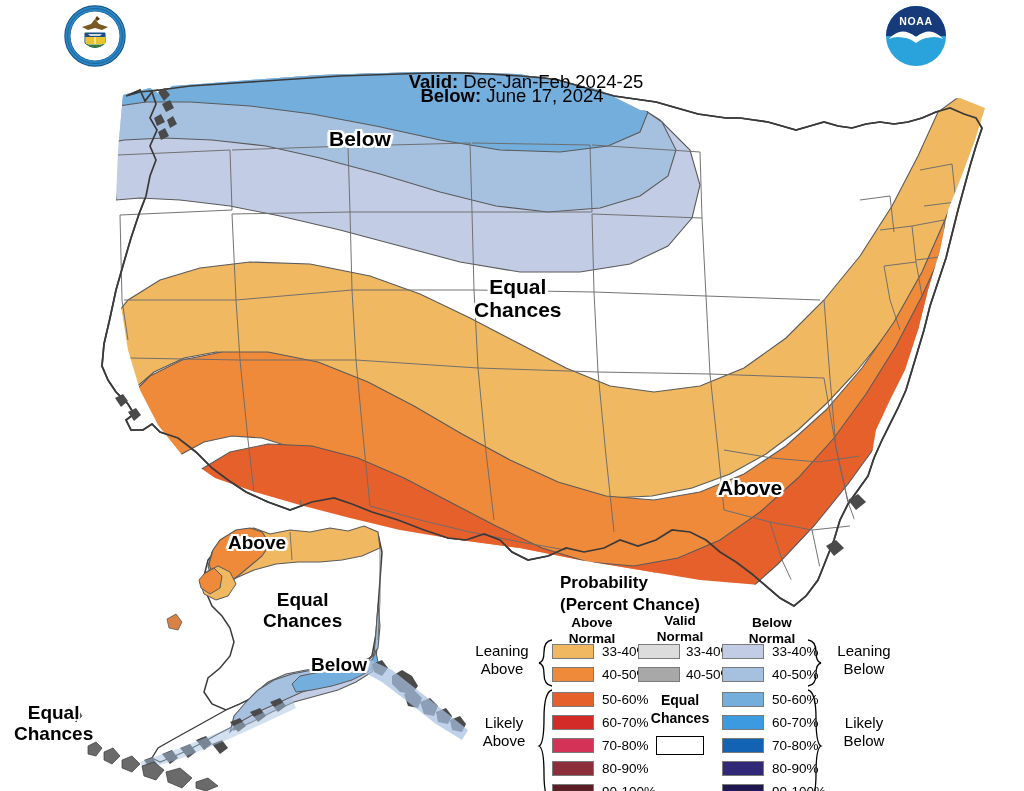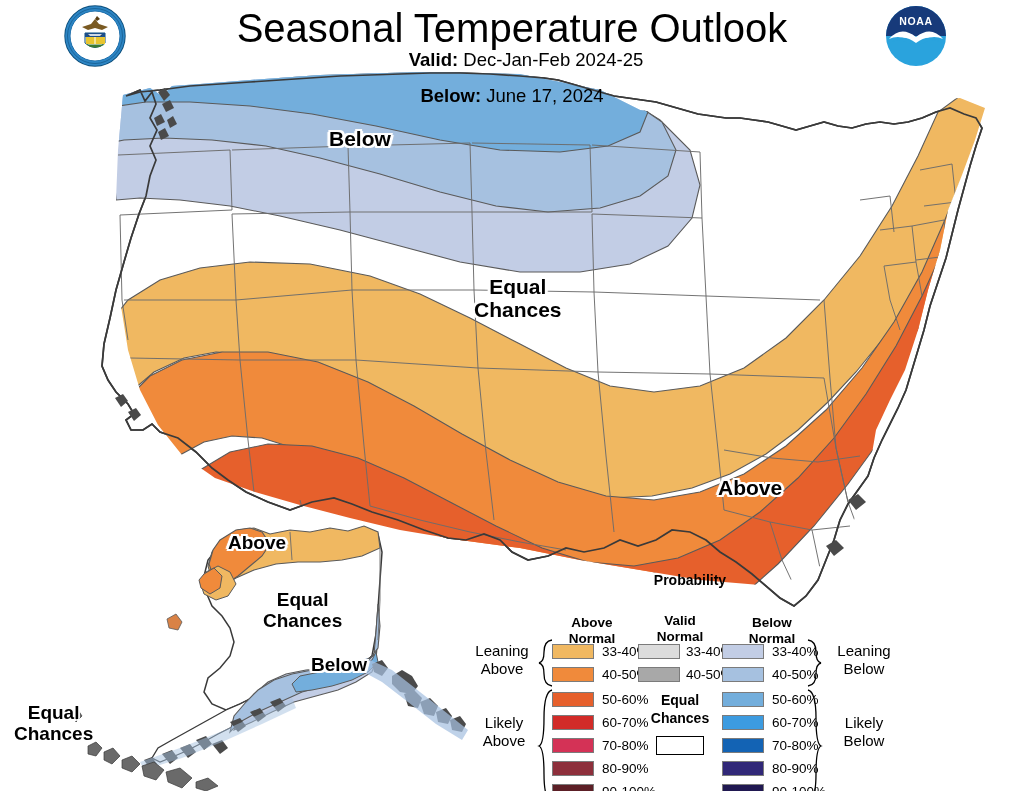--- a/index.html
+++ b/index.html
@@ -33,21 +33,21 @@
   .hdr-sub {
     position: absolute;
     left: 0; right: 0;
     text-align: center;
     font-size: 18.5px;
     color: #000;
     white-space: nowrap;
   }
   .hdr-sub .lab { font-weight: bold; }
   .hdr-sub .val { font-weight: normal; }
-  #hdr-valid { top: 49px; margin-left: 28px; }
+  #hdr-valid { top: 71px; margin-left: 28px; }
   #hdr-issued { top: 85px; }
 
   
   .logo {
     position: absolute;
   }
   #doc-seal { left: 58px; top: 3px; width: 74px; height: 66px; }
   #noaa-logo { left: 883px; top: 3px; width: 66px; height: 66px; }
 
   
@@ -89,22 +89,21 @@
   
   #legend {
     position: absolute;
     left: 460px; top: 572px;
     width: 452px; height: 219px;
   }
   #legend-title {
     position: absolute;
     left: 100px; width: 260px;
     top: 0px;
-    text-align: center;
-    font-size: 14px;
+    font-size: 17px;
     font-weight: bold;
     line-height: 1.28;
     color: #000;
   }
   .col-head {
     position: absolute;
     font-size: 13.5px;
     font-weight: bold;
     text-align: center;
     line-height: 1.2;
@@ -386,21 +385,20 @@
     </g>
 
     <g fill="#4a4a4a" stroke="none">
       <path d="M115,398 L123,394 L128,401 L121,407 Z"></path>
       <path d="M128,412 L136,408 L141,415 L134,421 Z"></path>
       <path d="M848,500 L858,494 L866,502 L856,510 Z"></path>
       <path d="M826,546 L836,540 L844,548 L834,556 Z"></path>
     </g>
   </svg>
 
-  <div class="hdr-title">Seasonal Temperature Outlook</div>
 
   <div class="hdr-sub" id="hdr-valid">
     <span class="lab">Valid:</span>
     <span class="val">Dec-Jan-Feb 2024-25</span>
   </div>
   <div class="hdr-sub" id="hdr-issued">
     <span class="lab">Below:</span>
     <span class="val">June 17, 2024</span>
   </div>
 
@@ -454,20 +452,21 @@
 
   <div class="map-label plain" id="lbl-hi-equal">
     <div>Equal</div>
     <div>Chances</div>
   </div>
 
   <div id="legend">
 
     <div id="legend-title">
       <div>Probability</div>
+      <div>(Percent Chance)</div>
     </div>
 
     <div class="col-head" id="head-above">
       <div>Above</div>
       <div>Normal</div>
     </div>
     <div class="col-head" id="head-near">
       <div>Valid</div>
       <div>Normal</div>
     </div>

